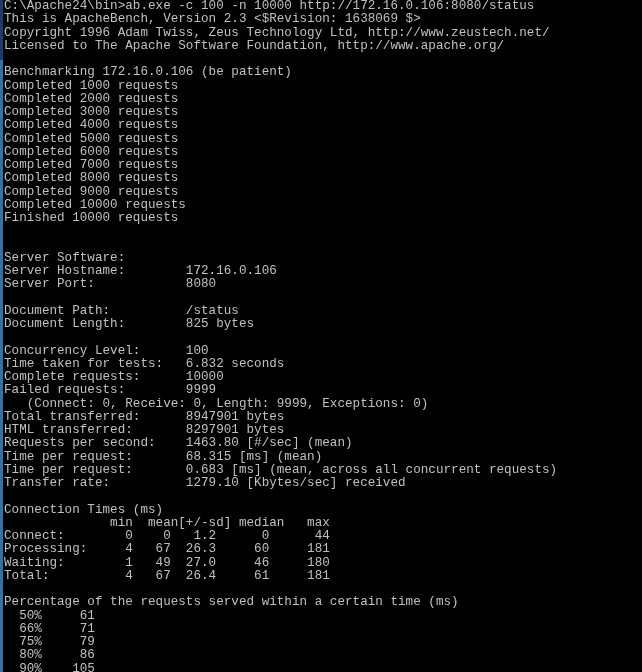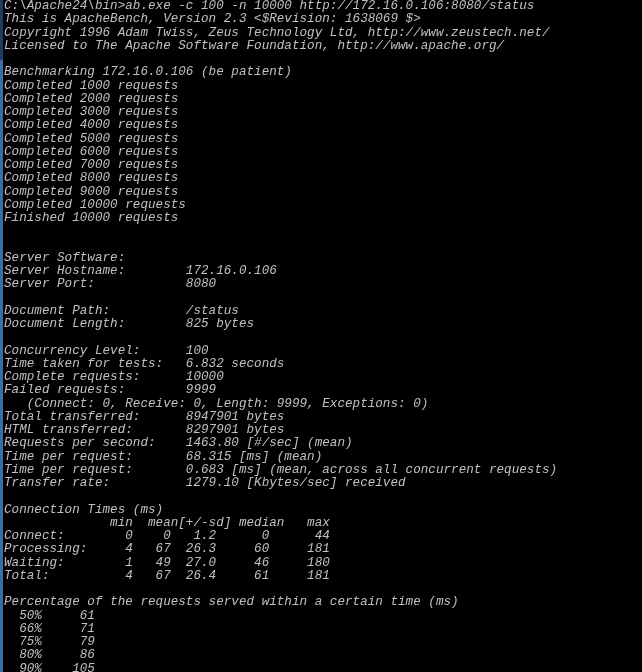--- a/index.html
+++ b/index.html
@@ -12,21 +12,20 @@
     height: 672px;
     overflow: hidden;
     font-family: "Liberation Mono", "DejaVu Sans Mono", monospace;
   }
   #console-window {
     position: relative;
     width: 592px;
     height: 672px;
     background: #000000;
     overflow: hidden;
-    font-style: italic;
   }
   
   #left-scrollbar {
     position: absolute;
     left: 0;
     top: 0;
     width: 3px;
     height: 672px;
     background: #3a6ea5;
   }

